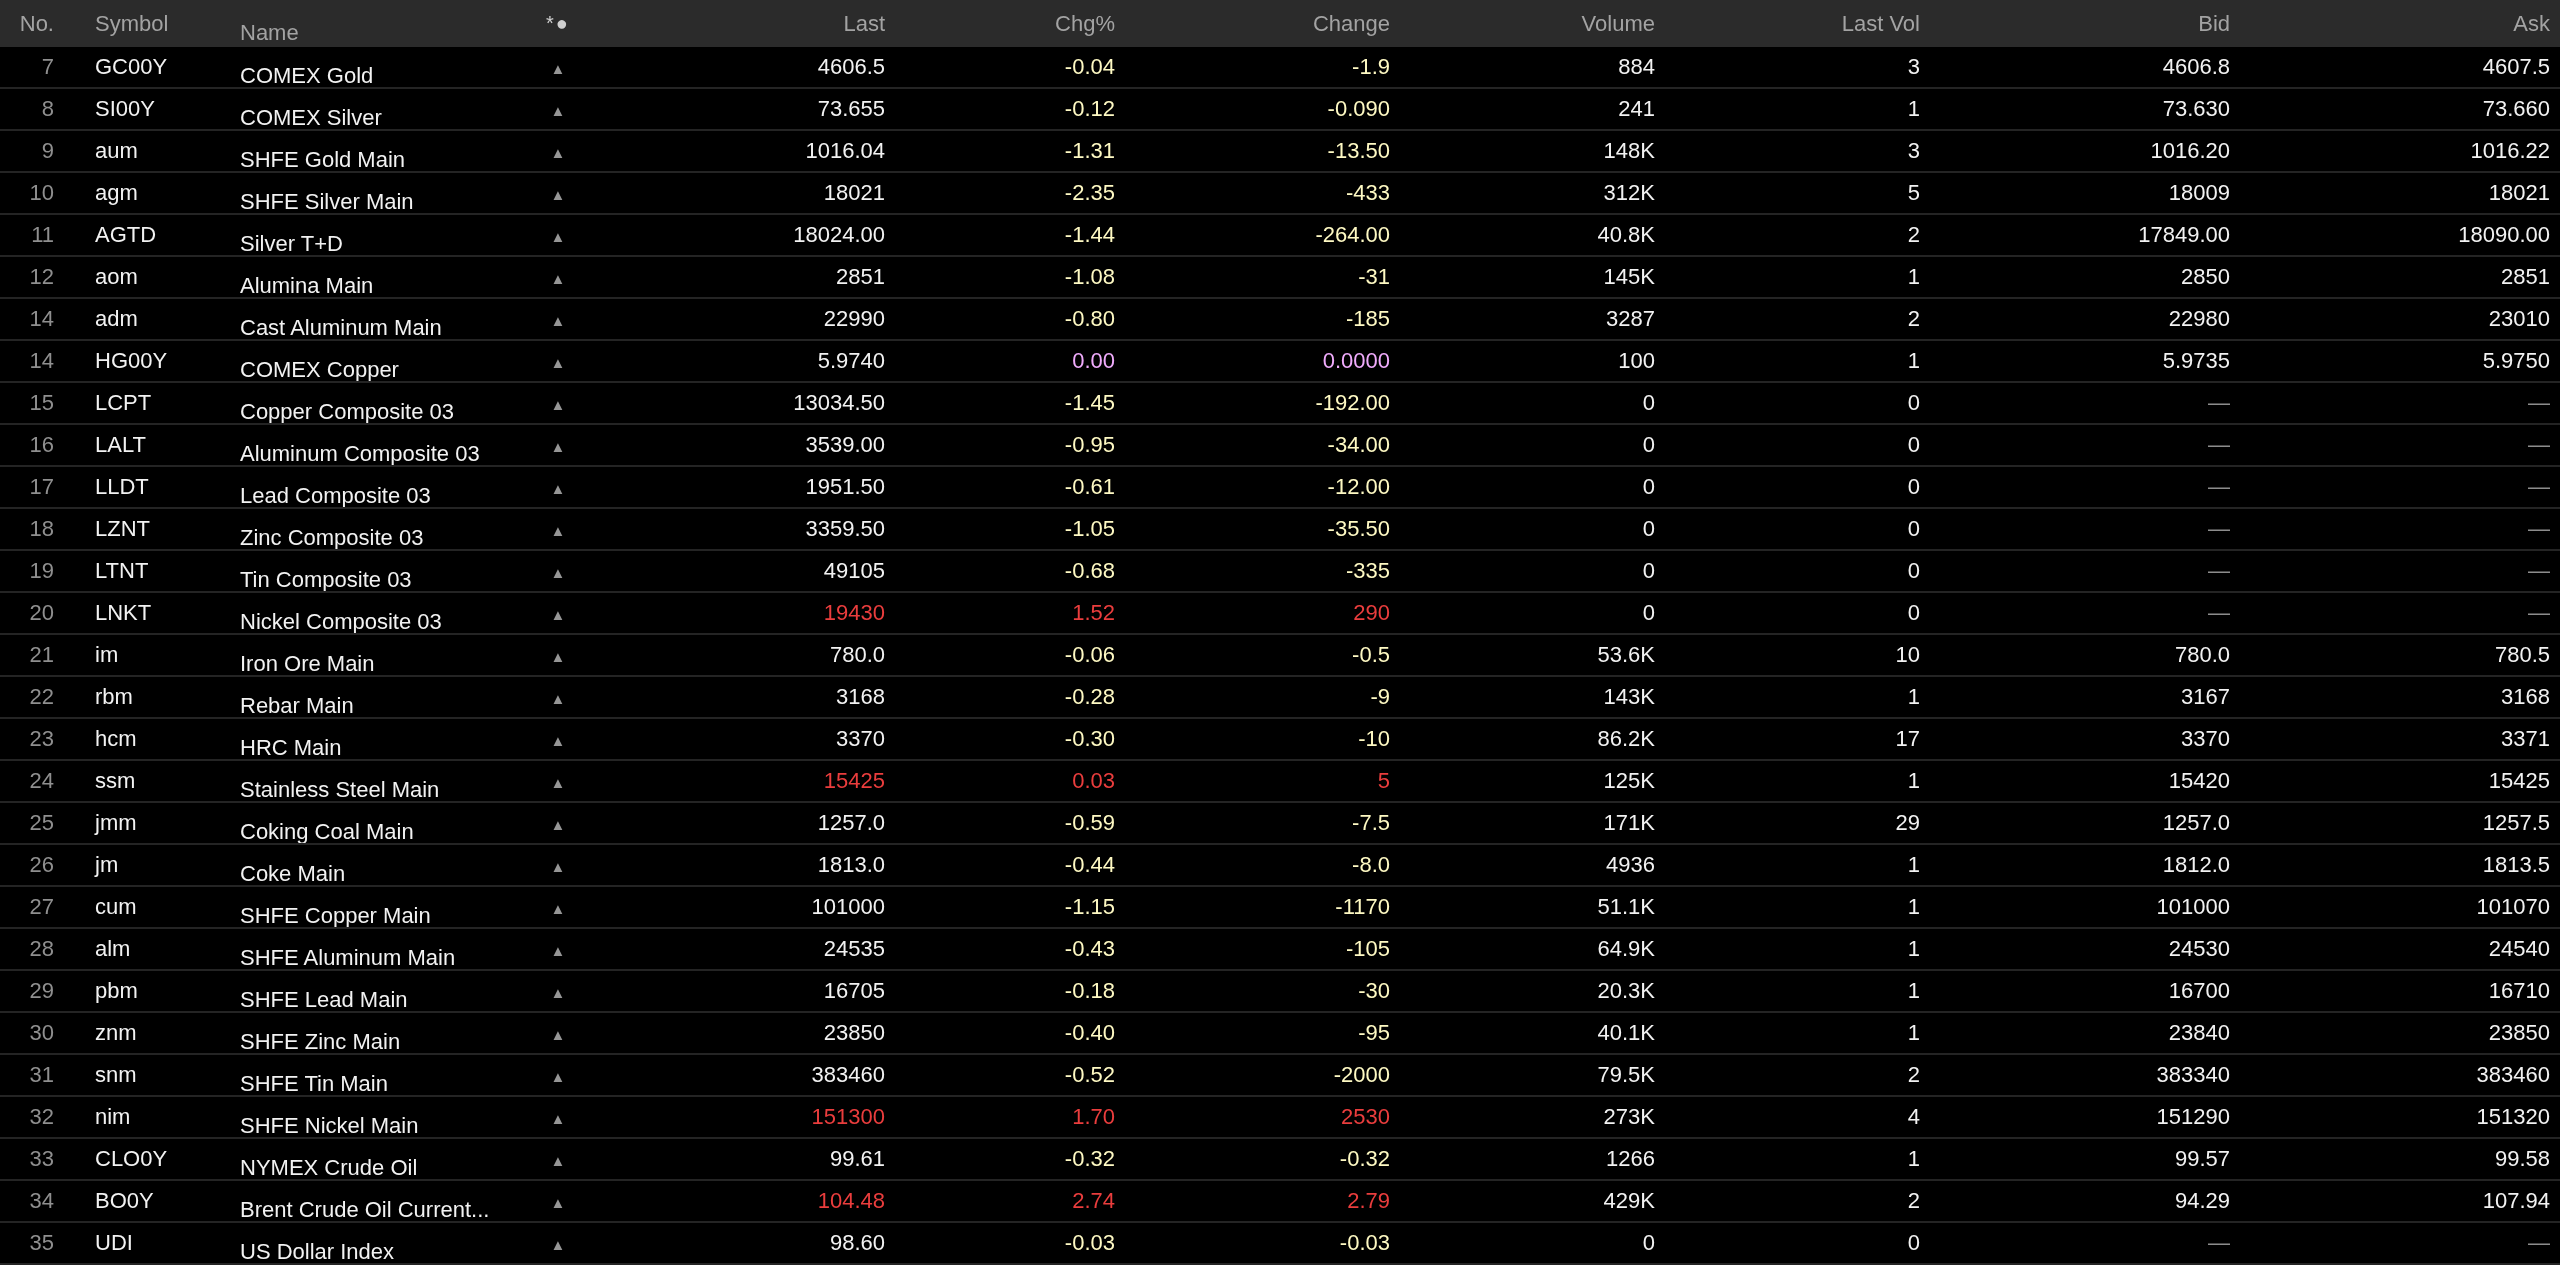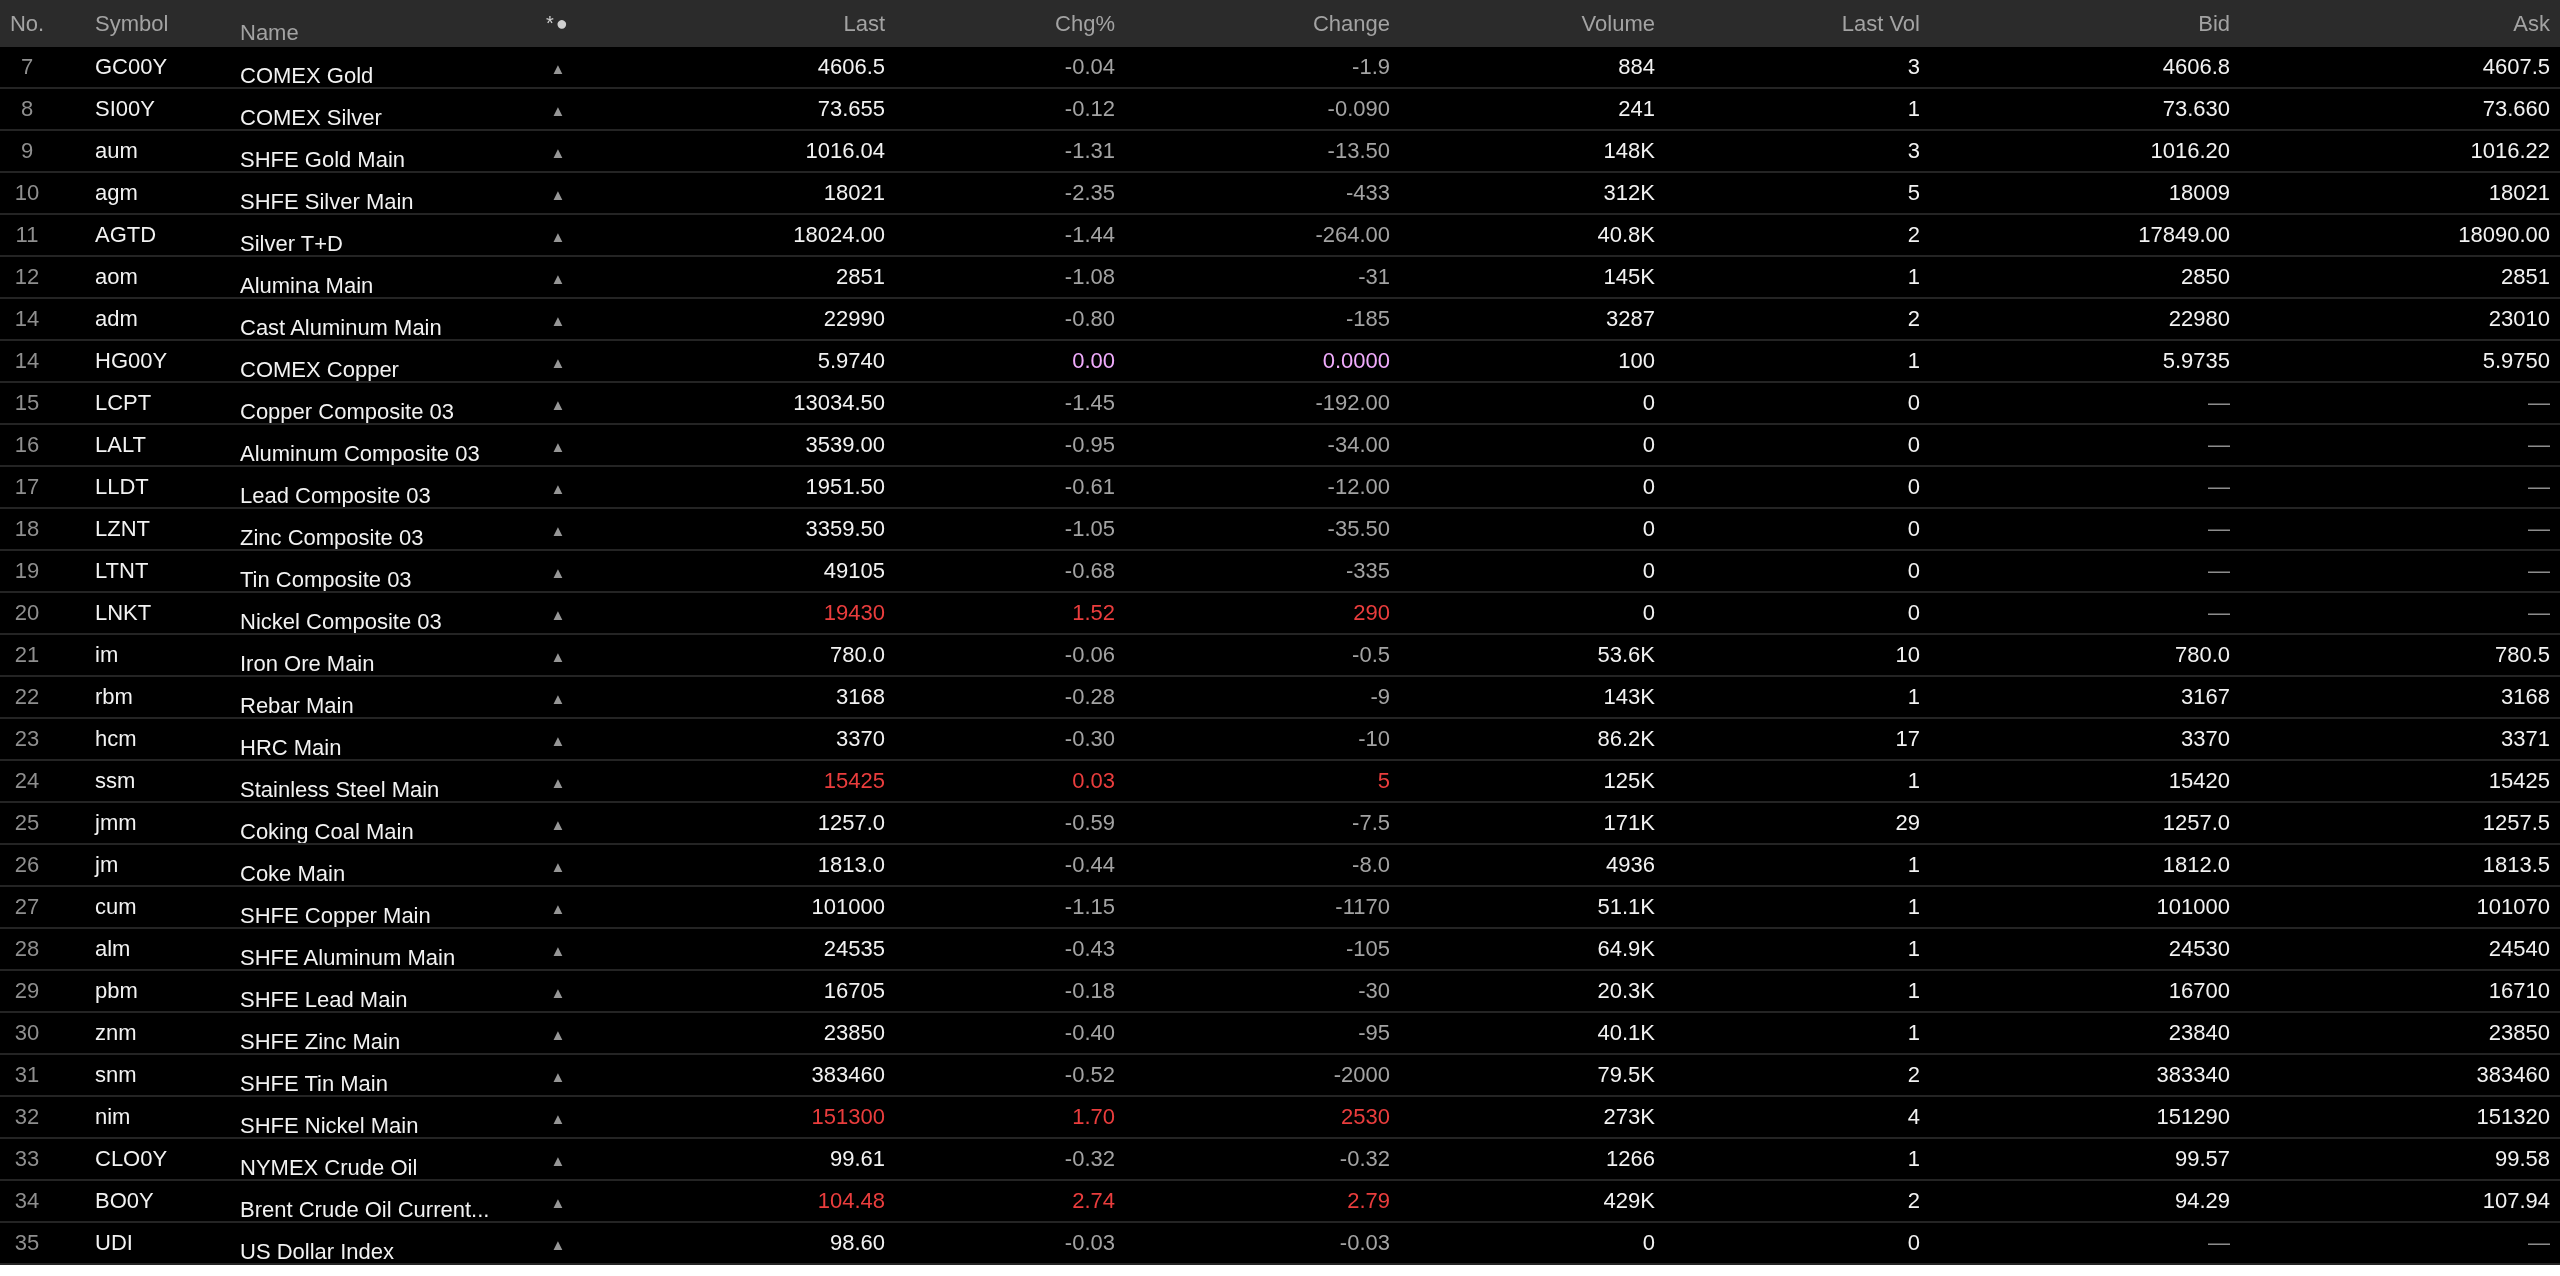--- a/index.html
+++ b/index.html
@@ -25,35 +25,35 @@
     height: 42px;
     line-height: 40px;
     font-size: 22px;
     color: #f2f2f2;
     border-bottom: 2px solid #242424;
     background: #000;
     cursor: default;
   }
   .cell { overflow: hidden; white-space: nowrap; }
   
-  .c-no      { width: 60px;  text-align: center; padding-right: 6px; }
+  .c-no      { width: 60px;  text-align: right; padding-right: 6px; }
   .c-symbol  { width: 180px; text-align: left;  padding-left: 35px; }
   .c-name    { width: 290px; text-align: left; margin-top: 9px; }
   .c-star    { width: 56px;  text-align: center; }
   .c-last    { width: 299px; text-align: right; }
   .c-chg     { width: 230px; text-align: right; }
   .c-change  { width: 275px; text-align: right; }
   .c-volume  { width: 265px; text-align: right; }
   .c-lastvol { width: 265px; text-align: right; }
   .c-bid     { width: 310px; text-align: right; }
   .c-ask     { width: 330px; text-align: right; padding-right: 10px; }
 
   .row .c-no { color: #8f8f8f; }
   .tri { color: #969696; font-size: 15px; display: inline-block; }
-  .down { color: #a3a3a3; }
+  .down { color: #fef9c3; }
   .up   { color: #ea3d3d; }
   .flat { color: #f0abfc; }
   .dash { color: #8c8c8c; }
   .hdr .cell { color: #a3a3a3; }
   .hdr .c-star { color: #cfcfcf; font-size: 20px; letter-spacing: 2px; }
   .bottom-strip {
     position: absolute;
     left: 0; bottom: 0;
     width: 100%; height: 11px;
     background: #ffffff;

